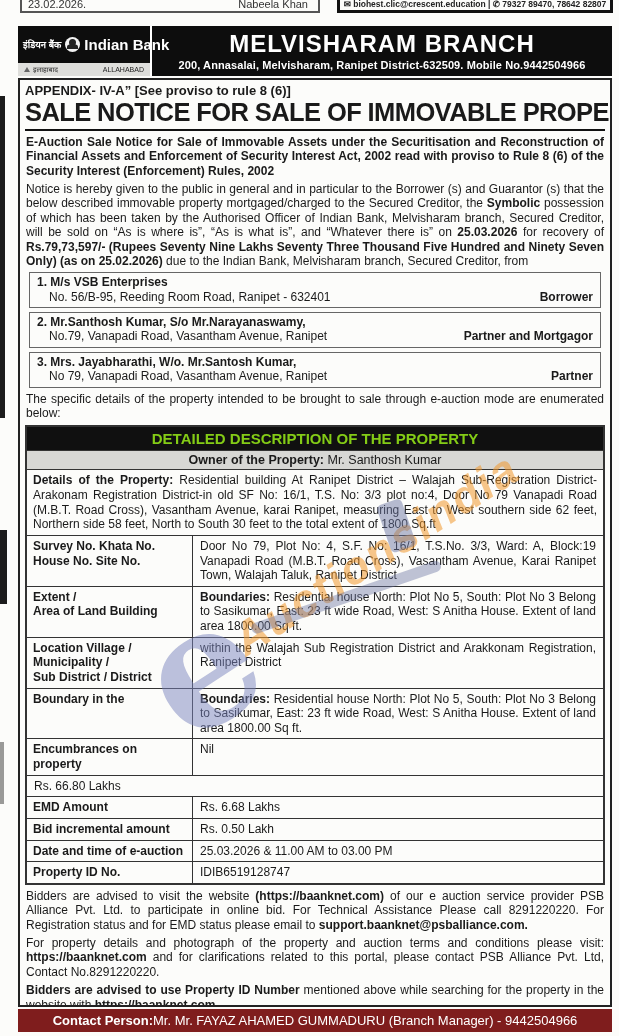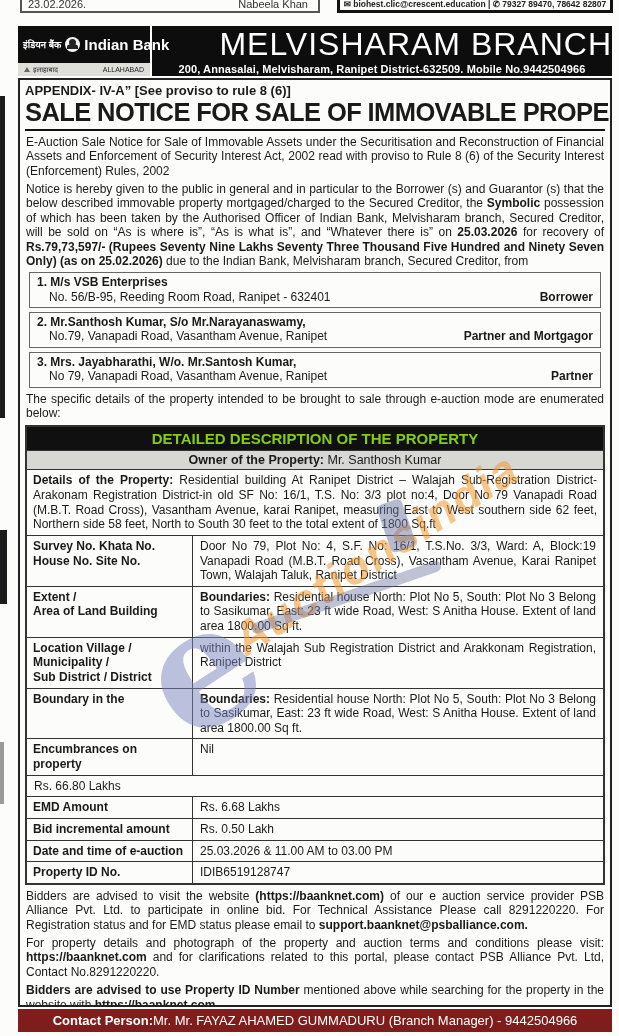--- a/index.html
+++ b/index.html
@@ -26,31 +26,31 @@
   .logo-top { flex:1; display:flex; align-items:center; gap:4px; padding:2px 5px; color:#fff; }
   .logo-hindi { font-size:9.5px; font-weight:bold; white-space:nowrap; }
   .logo-emblem { width:15px; height:15px; border-radius:50%; background:#f2f2f2; position:relative; flex:0 0 auto; }
   .logo-emblem::before { content:""; position:absolute; left:4px; top:2px; width:7px; height:7px; border-radius:50%; background:#222; }
   .logo-emblem::after { content:""; position:absolute; left:2px; top:7px; width:11px; height:5px; border-radius:50% 50% 0 0; background:#222; }
   .logo-english { font-size:15px; font-weight:bold; white-space:nowrap; }
   .logo-bottom { height:13px; background:#dededb; display:flex; justify-content:space-between; align-items:center; padding:0 6px; font-size:7px; color:#222; }
   .logo-sub-left { display:flex; align-items:center; gap:3px; }
   .tri-icon { width:0; height:0; border-left:3px solid transparent; border-right:3px solid transparent; border-bottom:5px solid #666; display:inline-block; }
   .header-main { flex:1; color:#fff; display:flex; flex-direction:column; justify-content:center; text-align:center; padding-top:1px; }
-  .branch-title { font-size:32px; font-weight:normal; letter-spacing:1px; line-height:1;text-align:right; }
+  .branch-title { font-size:24px; font-weight:bold; letter-spacing:1px; line-height:1; }
   .branch-address { font-size:11px; font-weight:bold; margin-top:3px; letter-spacing:0.1px; }
 
   
   .notice-box { position:absolute; left:18px; top:78px; width:594px; height:929px;
     border:2px solid #222; padding:2px 5px; overflow:hidden; background:transparent; }
   .appendix { text-align:left; font-weight:bold; font-size:13px; margin-top:1px; }
   .main-title { text-align:center; font-weight:bold; font-size:25.5px; letter-spacing:-0.6px; line-height:1.05;
     border-bottom:2px solid #111; padding-bottom:3px; margin:1px 0 4px; white-space:nowrap; }
   .para { font-size:12px; line-height:1.2; text-align:justify; margin:4px 1px; }
-  .para.bold-para { font-weight:normal; }
+  .para.bold-para { font-weight:bold; }
   .b { font-weight:bold; }
 
   .party-box { border:1.5px solid #666; margin:4px 4px; padding:2px 7px 3px; font-size:12px; line-height:1.2; }
   .party-line1 { font-weight:bold; }
   .party-line2 { display:flex; justify-content:space-between; }
   .party-addr { padding-left:12px; }
   .party-role { font-weight:bold; text-align:right; white-space:nowrap; }
 
   .prop-table { border:2px solid #333; margin:5px 0 4px; }
   .tbl-header { background:#101010; color:#84cc16; text-align:center; font-weight:bold; font-size:15px; padding:3px 4px; }

